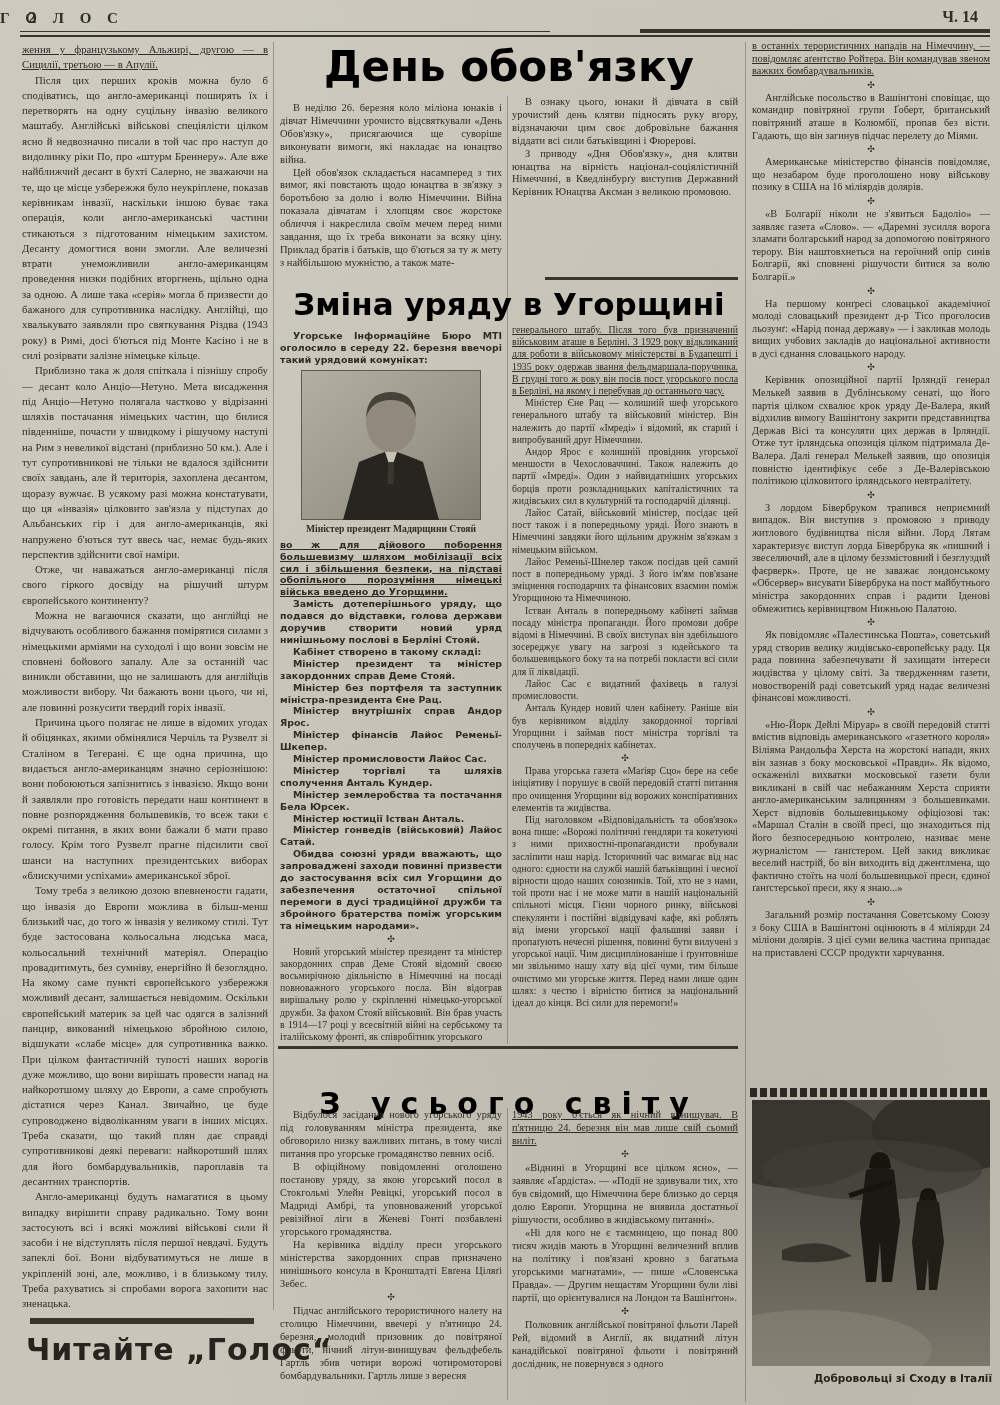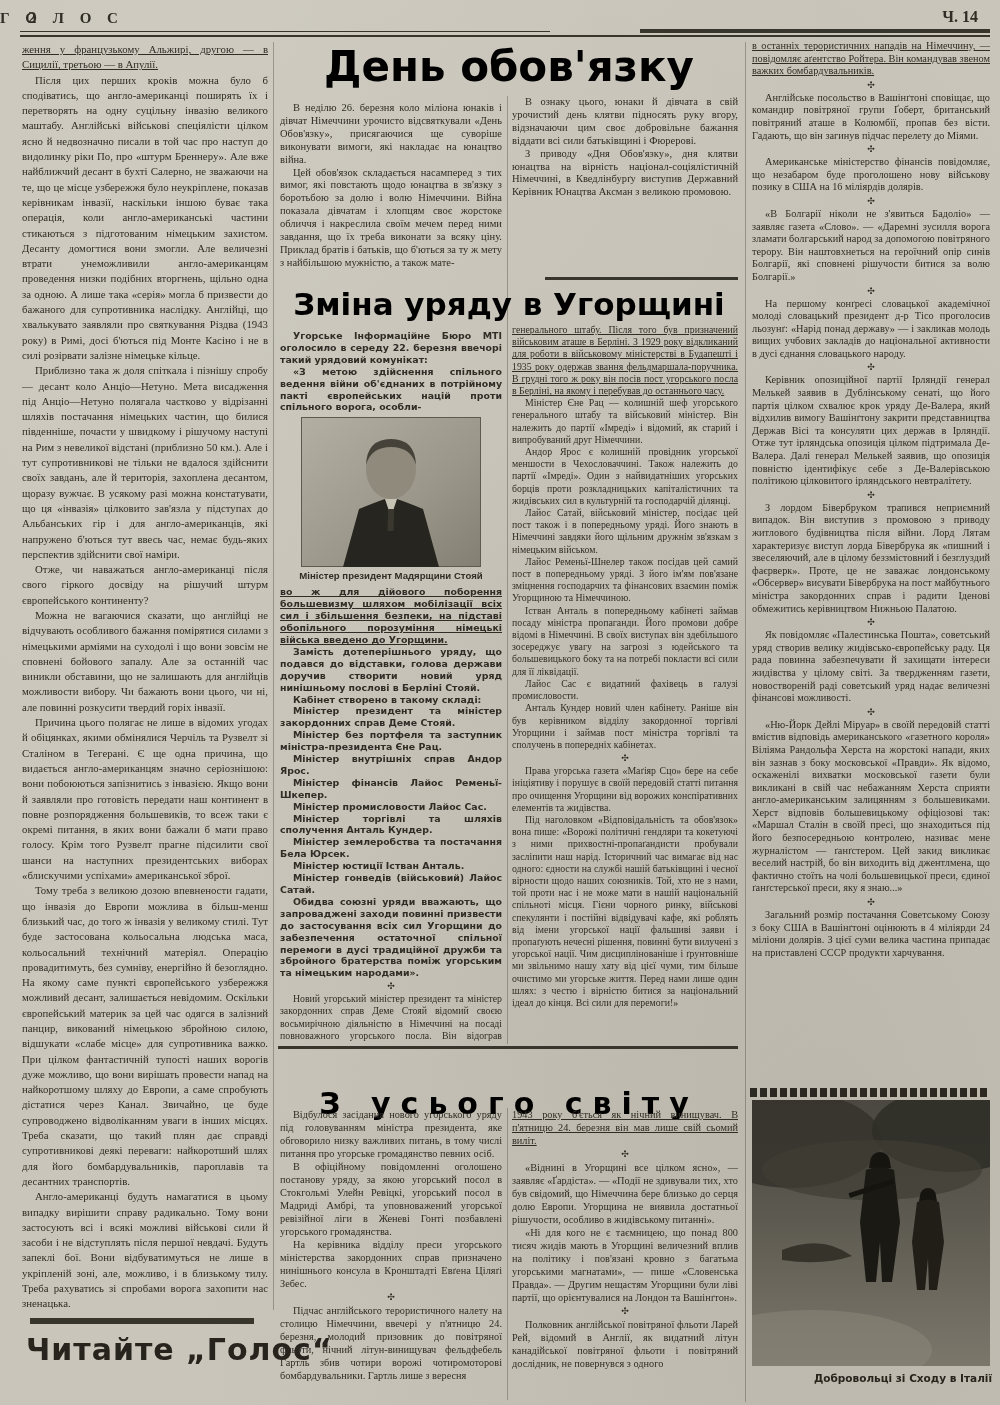--- a/index.html
+++ b/index.html
@@ -19,21 +19,21 @@
   .bs{font-family:"DejaVu Sans",sans-serif;font-weight:700;}
   .headline{font-family:"DejaVu Sans",sans-serif;font-weight:800;color:#000000;text-align:center;white-space:nowrap;}
   .orn{text-indent:0 !important;text-align:center !important;font-size:9px;line-height:14px;color:#2e2c26;}
   #col-left{left:22px;top:42px;width:246px;height:1272px;font-size:10.8px;line-height:15.3px;}
   #duty-a,#duty-b{font-size:10.5px;line-height:12.9px;}
   #hun-a .bs,#hun-b .bs{font-size:9.4px;line-height:11.9px;}
   #hun-a .sp{font-size:9.8px;line-height:12.2px;}
   #hun-b{font-size:9.8px;line-height:12.2px;}
   #world-a,#world-b{font-size:10.3px;line-height:13px;}
   #col-right{left:752px;top:40px;width:238px;height:1046px;font-size:10.3px;line-height:12.6px;}
-  .photocap{text-align:center !important;text-indent:0 !important;font-family:Liberation Sans, sans-serif;
+  .photocap{text-align:center !important;text-indent:0 !important;font-family:Liberation Serif, serif;
             font-weight:700;font-size:9.6px;line-height:12px;padding:3px 0 4px 0;}
   .photoframe{display:block;margin:4px auto 0 auto;}
   #promo-text{font-family:"DejaVu Sans",sans-serif;font-weight:800;font-size:30px;letter-spacing:1px;
               color:#26241d;white-space:nowrap;}
   #right-divider{position:absolute;left:750px;top:1088px;width:240px;height:9px;
               background:repeating-linear-gradient(90deg,#2b2922 0 7px,rgba(0,0,0,0) 7px 10px);}
   #right-caption{position:absolute;left:784px;top:1372px;width:238px;text-align:center;
               font-family:"DejaVu Sans",sans-serif;font-weight:700;font-size:10.5px;color:#26241d;}
 </style>
 </head>
@@ -77,21 +77,20 @@
   <div id="duty-b" class="col" style="left:512px;top:96px;width:226px;height:190px;">
     <p>В ознаку цього, юнаки й дівчата в свій урочистий день клятви підносять руку вгору, відзначаючи цим своє добровільне бажання віддати всі сили батьківщині і Фюрерові.</p>
     <p>З приводу «Дня Обов'язку», дня клятви юнацтва на вірність націонал-соціялістичній Німеччині, в Кведлінбурґу виступив Державний Керівник Юнацтва Аксман з великою промовою.</p>
   </div>
 
   <div class="rule" style="left:545px;top:277px;width:193px;height:3px;"></div>
   <div class="abs headline" style="left:278px;top:286px;width:462px;font-size:31px;">Зміна уряду в Угорщині</div>
 
   <div id="hun-a" class="col" style="left:280px;top:330px;width:222px;height:714px;">
     <p class="bs">Угорське Інформаційне Бюро МТІ оголосило в середу 22. березня ввечорі такий урядовий комунікат:</p>
-    <p class="bs">«З метою здійснення спільного ведення війни об'єднаних в потрійному пакті європейських націй проти спільного ворога, особли-</p>
     <svg class="photoframe" width="180" height="150" viewBox="0 0 180 150">
       <defs>
         <linearGradient id="pbg" x1="0" y1="0" x2="1" y2="1">
           <stop offset="0" stop-color="#b3afa3"></stop>
             <stop offset="0.6" stop-color="#9b968a"></stop>
             <stop offset="1" stop-color="#847f73"></stop>
         </linearGradient>
       </defs>
       <rect width="180" height="150" fill="url(#pbg)"></rect>
       <rect width="180" height="150" fill="none" stroke="#5d5a50" stroke-width="2"></rect>

